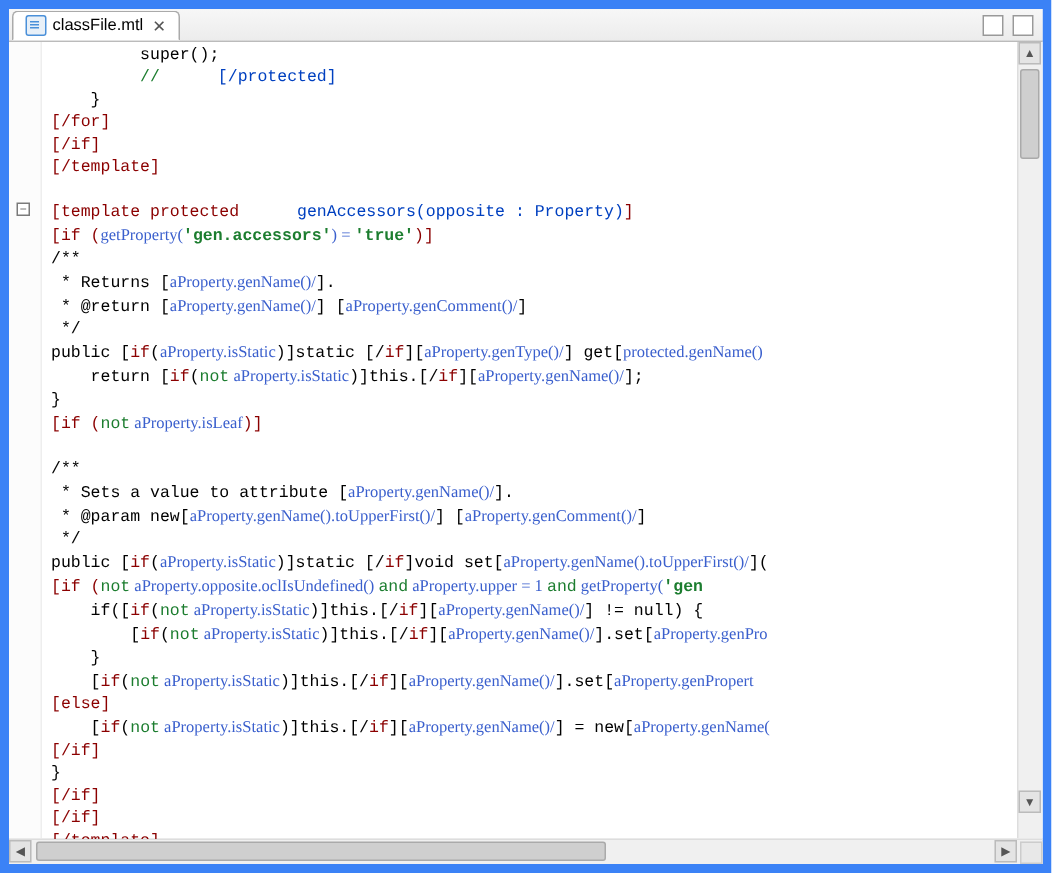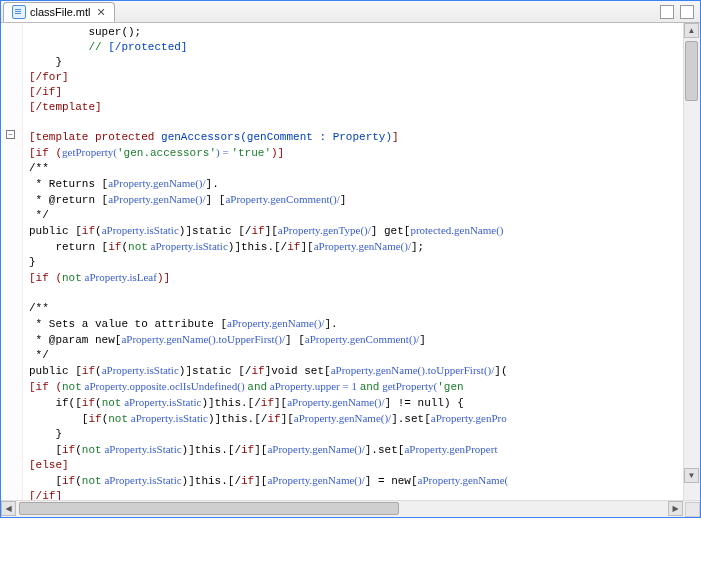--- a/index.html
+++ b/index.html
@@ -1,33 +1,33 @@
 <!DOCTYPE html>
 <html><head>
 <meta charset="utf-8">
 <style>
   * { box-sizing: border-box; }
   html, body { margin: 0; padding: 0; font-family: "Segoe UI", Tahoma, sans-serif; font-size: 11px; background: #fff; }
-  .window { width: 701px; height: 518px; border: 1px solid #3b82f6; display: flex; flex-direction: column; background: #fff; }
+  .window { width: 701px; height: 582px; border: 6px solid #3b82f6; display: flex; flex-direction: column; background: #fff; }
   .tab-bar { height: 22px; background: linear-gradient(#f7f7f7,#ececec); border-bottom: 1px solid #bbb; display: flex; align-items: stretch; position: relative; }
   .tab { display: flex; align-items: center; gap: 4px; padding: 0 8px; background: #fff; border: 1px solid #aaa; border-bottom: 1px solid #fff; border-top-left-radius: 4px; border-top-right-radius: 4px; margin-top: 1px; margin-left: 2px; font-size: 11px; }
   .tab .fileicon { width: 14px; height: 14px; background: #e8f0f8; border: 1px solid #4a90d9; border-radius: 2px; position: relative; }
   .tab .fileicon::after { content:""; position:absolute; left:2px; top:3px; width:6px; height:1px; background:#4a90d9; box-shadow:0 2px #4a90d9,0 4px #4a90d9; }
   .tab .close { font-family: Arial; color: #555; font-size: 11px; margin-left: 2px; }
   .tab-actions { margin-left: auto; display: flex; align-items: center; gap: 6px; padding-right: 6px; }
   .tab-actions .icon { width: 14px; height: 14px; border: 1px solid #999; background: #fff; }
   .editor-area { flex: 1; display: flex; overflow: hidden; background: #fff; }
   .gutter { width: 22px; border-right: 1px solid #eee; background: #fcfcfc; position: relative; }
   .fold { position: absolute; left: 5px; width: 9px; height: 9px; border: 1px solid #7a7a7a; background: #fff; font-size: 8px; line-height: 7px; text-align: center; color: #666; }
   .code-scroll { flex: 1; overflow: auto; position: relative; }
   .code { font-family: Consolas, Menlo, "Courier New", monospace; font-size: 11px; line-height: 15px; white-space: pre; padding: 2px 6px 8px 6px; color: #000; min-width: 900px; }
   .c-kw { color: #8b0000; }
-  .c-prop { color: #0040c0; }
+  .c-prop { color: #0040c0; margin-left: 32px; }
   .c-comment { color: #1c7d2f; }
-  .c-str { color: #1c7d2f; }
+  .c-str { color: #1c7d2f; font-weight: bold; }
   .c-expr { color: #3a5fcd; font-family: Liberation Serif, serif; }
   .c-op { color: #1c7d2f; font-style: normal; }
   .vscroll { width: 17px; background: #f0f0f0; border-left: 1px solid #ddd; position: relative; }
   .vscroll .arrow, .hscroll .arrow { position: absolute; width: 15px; height: 15px; background: #e4e4e4; border: 1px solid #bbb; font-size: 8px; text-align: center; line-height: 13px; color: #555; }
   .vscroll .arrow.up { top: 0; left: 0; }
   .vscroll .arrow.down { bottom: 17px; left: 0; }
   .vscroll .thumb { position: absolute; left: 1px; width: 13px; top: 18px; height: 60px; background: #cfcfcf; border: 1px solid #aaa; border-radius: 2px; }
   .hscroll { height: 17px; background: #f0f0f0; border-top: 1px solid #ddd; position: relative; }
   .hscroll .arrow.left { left: 0; top: 0; }
   .hscroll .arrow.right { right: 17px; top: 0; }
@@ -56,21 +56,21 @@
     </div>
 
     <div class="code-scroll">
 <div class="code"><span>         super();</span>
 <span class="c-comment">         // </span><span class="c-prop">[/protected]</span>
 <span>    }</span>
 <span class="c-kw">[/for]</span>
 <span class="c-kw">[/if]</span>
 <span class="c-kw">[/template]</span>
 <span></span>
-<span class="c-kw">[template protected </span><span class="c-prop">genAccessors(genComment : Property)</span><span class="c-kw">]</span>
+<span class="c-kw">[template protected </span><span class="c-prop">genAccessors(opposite : Property)</span><span class="c-kw">]</span>
 <span class="c-kw">[if (</span><span class="c-expr">getProperty(</span><span class="c-str">'gen.accessors'</span><span class="c-expr">) = </span><span class="c-str">'true'</span><span class="c-kw">)]</span>
 <span>/**</span>
 <span> * Returns [</span><span class="c-expr">aProperty.genName()/</span><span>].</span>
 <span> * @return [</span><span class="c-expr">aProperty.genName()/</span><span>] [</span><span class="c-expr">aProperty.genComment()/</span><span>]</span>
 <span> */</span>
 <span>public [</span><span class="c-kw">if</span><span>(</span><span class="c-expr">aProperty.isStatic</span><span>)]static [/</span><span class="c-kw">if</span><span>][</span><span class="c-expr">aProperty.genType()/</span><span>] get[</span><span class="c-expr">protected.genName()</span>
 <span>    return [</span><span class="c-kw">if</span><span>(</span><span class="c-op">not</span><span class="c-expr"> aProperty.isStatic</span><span>)]this.[/</span><span class="c-kw">if</span><span>][</span><span class="c-expr">aProperty.genName()/</span><span>];</span>
 <span>}</span>
 <span class="c-kw">[if (</span><span class="c-op">not</span><span class="c-expr"> aProperty.isLeaf</span><span class="c-kw">)]</span>
 <span></span>

